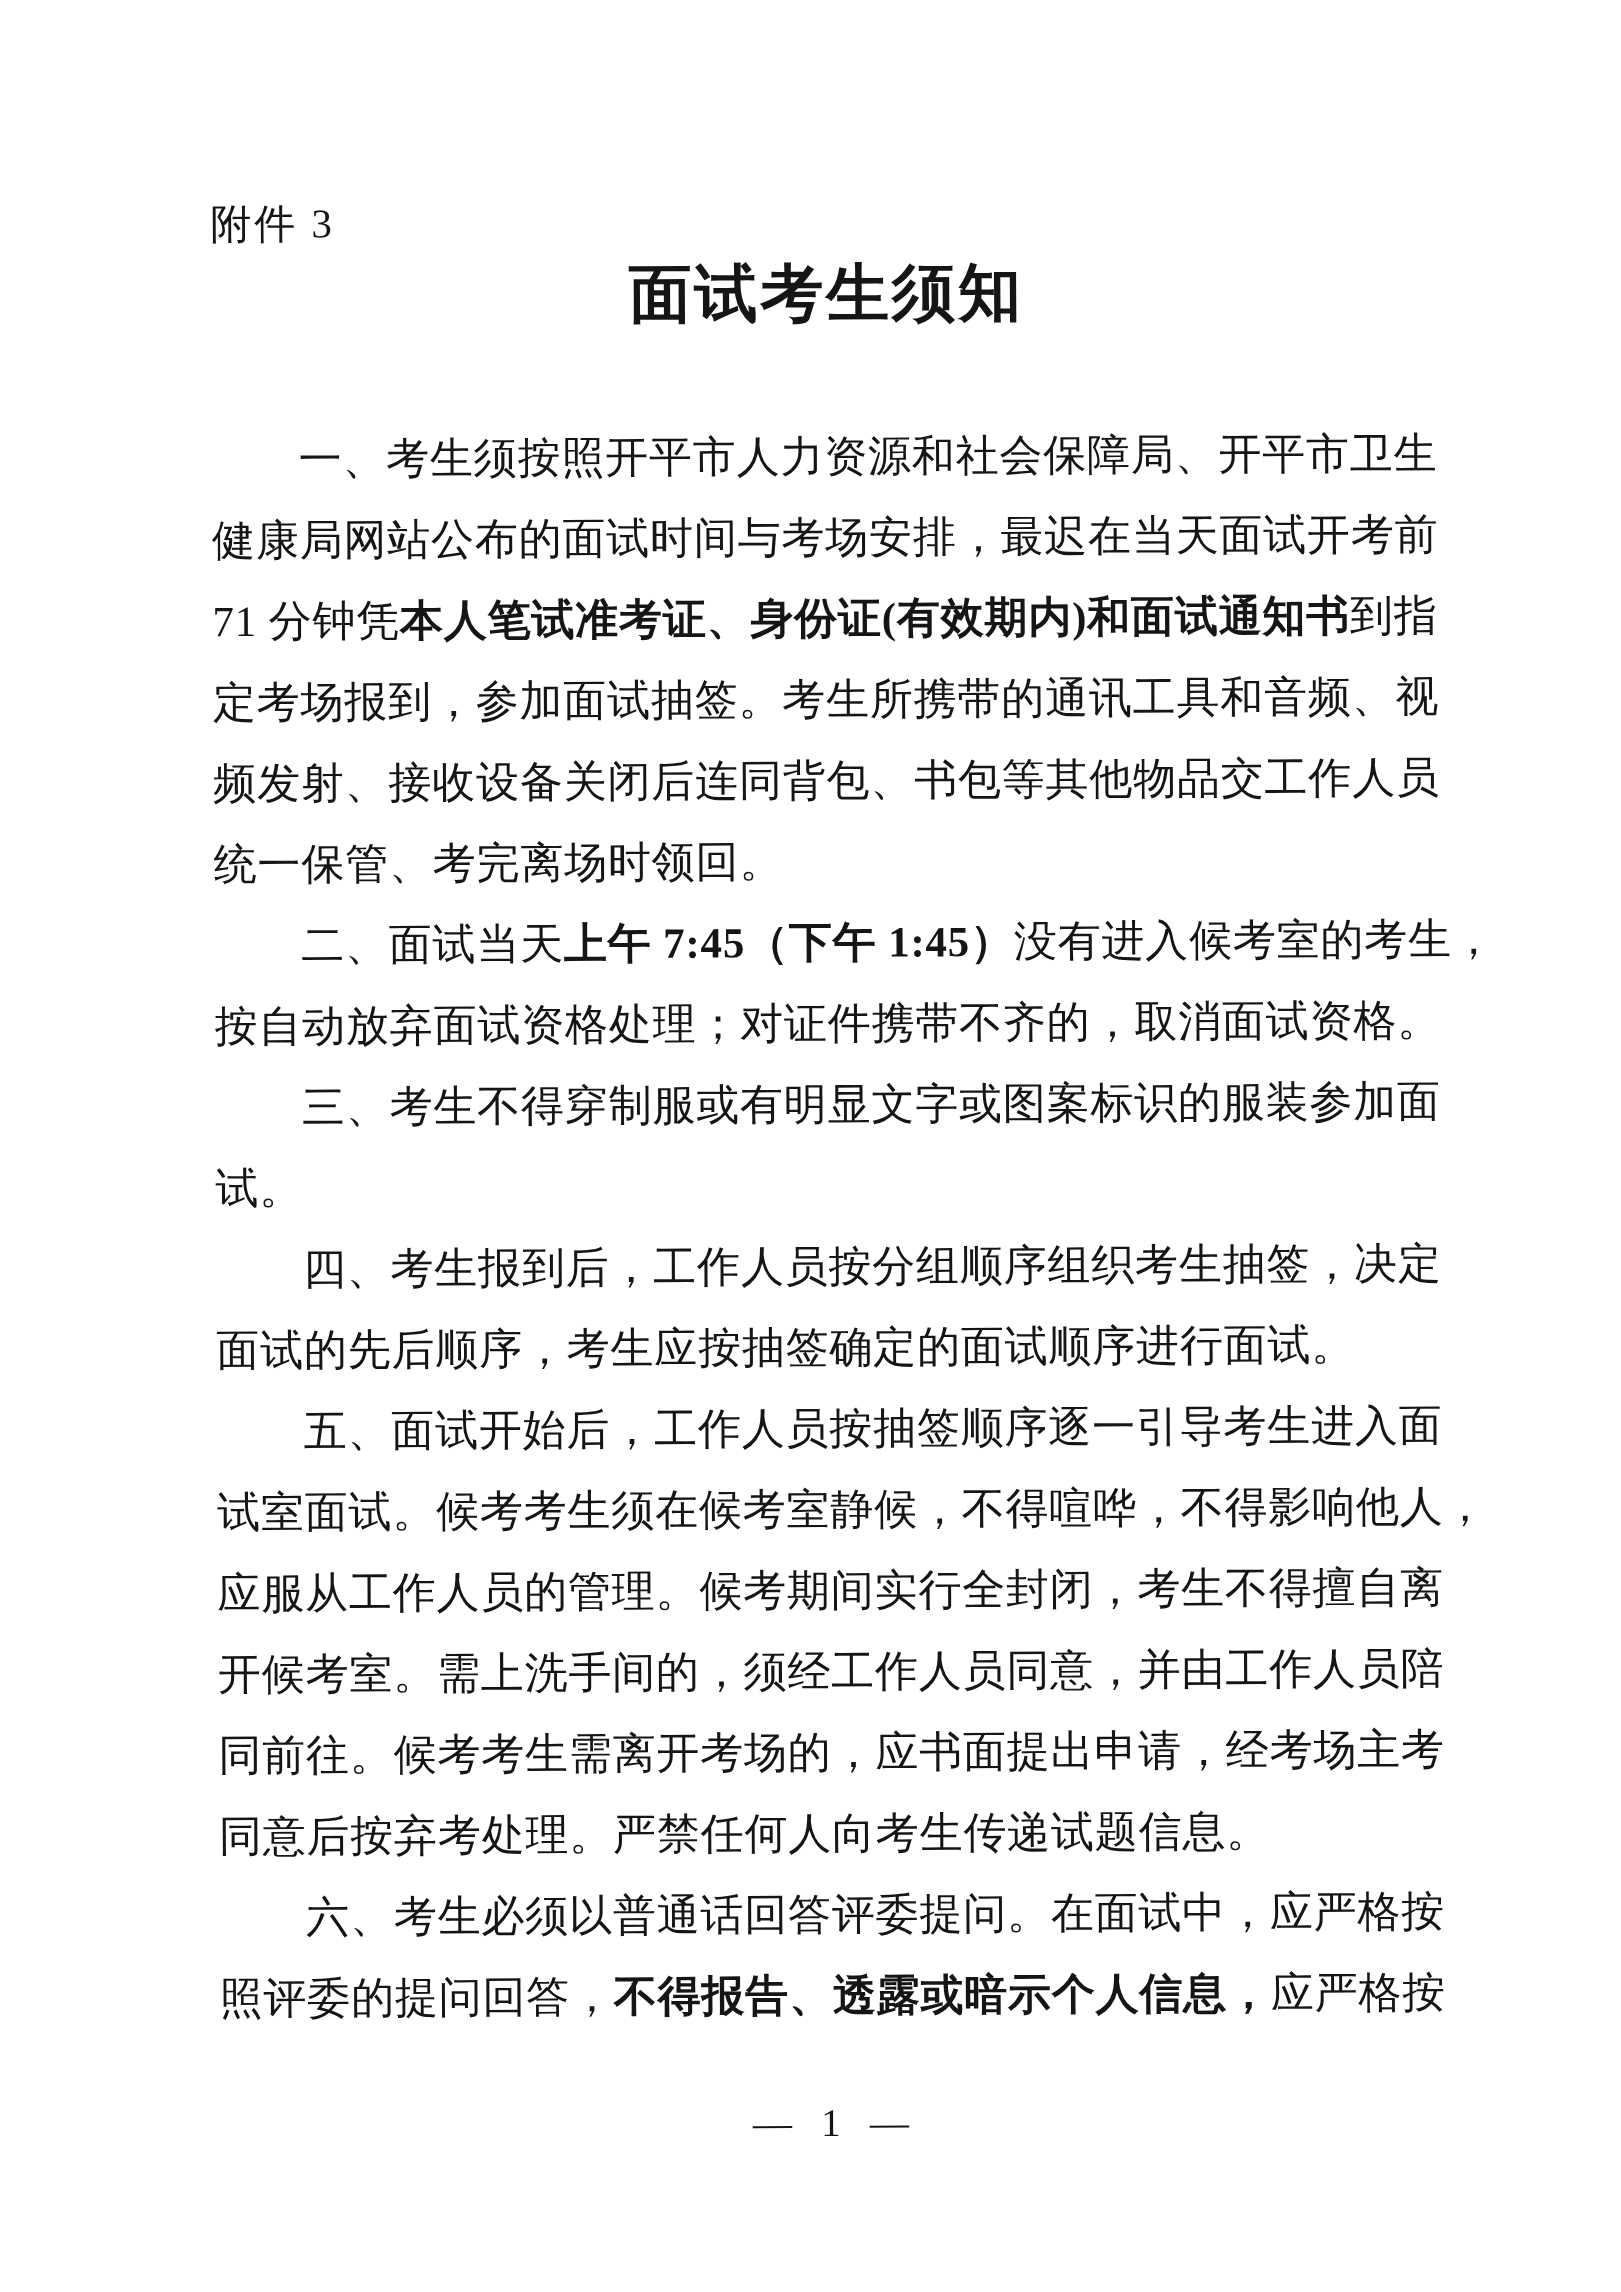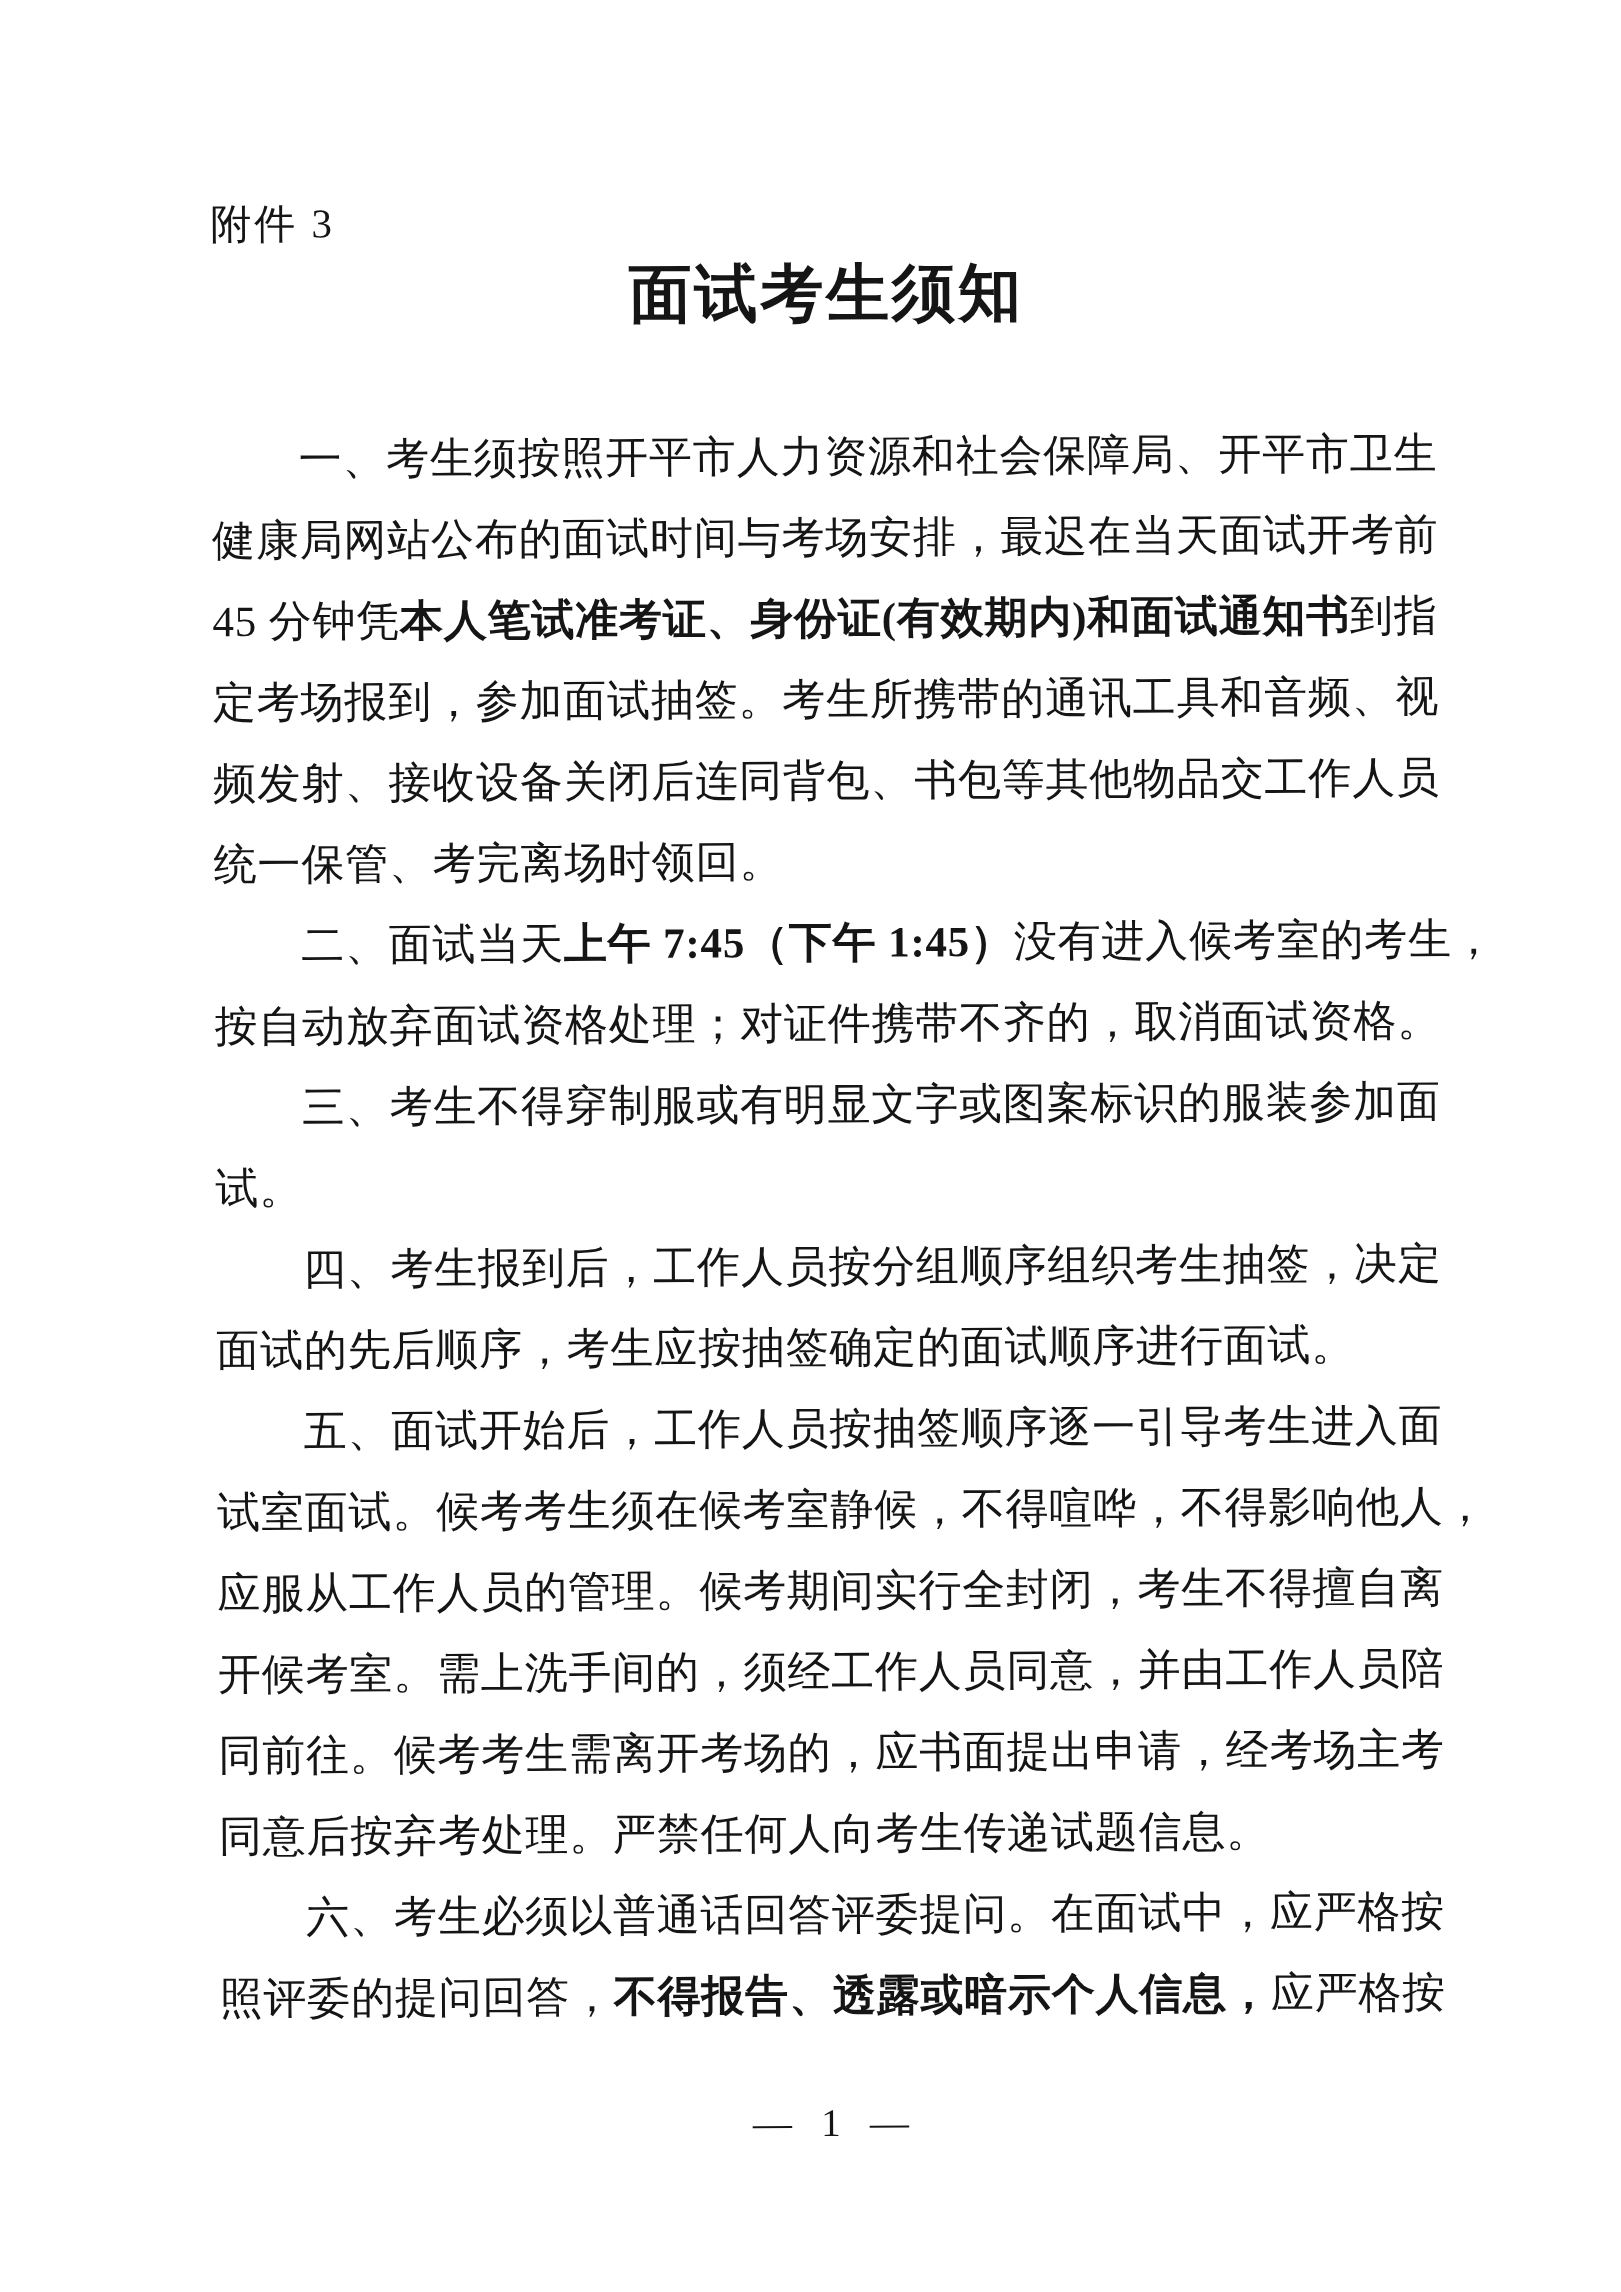--- a/index.html
+++ b/index.html
@@ -64,21 +64,21 @@
 </head>
 <body>
 
 <div class="page">
   <div class="content">
     <div class="attachment">附件 3</div>
     <h1 class="title">面试考生须知</h1>
     <div class="doc-body">
         <div class="line indent"><span class="seg">一、考生须按照开平市人力资源和社会保障局、开平市卫生</span></div>
         <div class="line"><span class="seg">健康局网站公布的面试时间与考场安排，最迟在当天面试开考前</span></div>
-        <div class="line"><span class="seg">45 分钟凭</span><span class="seg bold">本人笔试准考证、身份证(有效期内)和面试通知书</span><span class="seg">到指</span></div>
+        <div class="line"><span class="seg">71 分钟凭</span><span class="seg bold">本人笔试准考证、身份证(有效期内)和面试通知书</span><span class="seg">到指</span></div>
         <div class="line"><span class="seg">定考场报到，参加面试抽签。考生所携带的通讯工具和音频、视</span></div>
         <div class="line"><span class="seg">频发射、接收设备关闭后连同背包、书包等其他物品交工作人员</span></div>
         <div class="line"><span class="seg">统一保管、考完离场时领回。</span></div>
         <div class="line indent"><span class="seg">二、面试当天</span><span class="seg bold">上午 7:45（下午 1:45）</span><span class="seg">没有进入候考室的考生，</span></div>
         <div class="line"><span class="seg">按自动放弃面试资格处理；对证件携带不齐的，取消面试资格。</span></div>
         <div class="line indent"><span class="seg">三、考生不得穿制服或有明显文字或图案标识的服装参加面</span></div>
         <div class="line"><span class="seg">试。</span></div>
         <div class="line indent"><span class="seg">四、考生报到后，工作人员按分组顺序组织考生抽签，决定</span></div>
         <div class="line"><span class="seg">面试的先后顺序，考生应按抽签确定的面试顺序进行面试。</span></div>
         <div class="line indent"><span class="seg">五、面试开始后，工作人员按抽签顺序逐一引导考生进入面</span></div>

